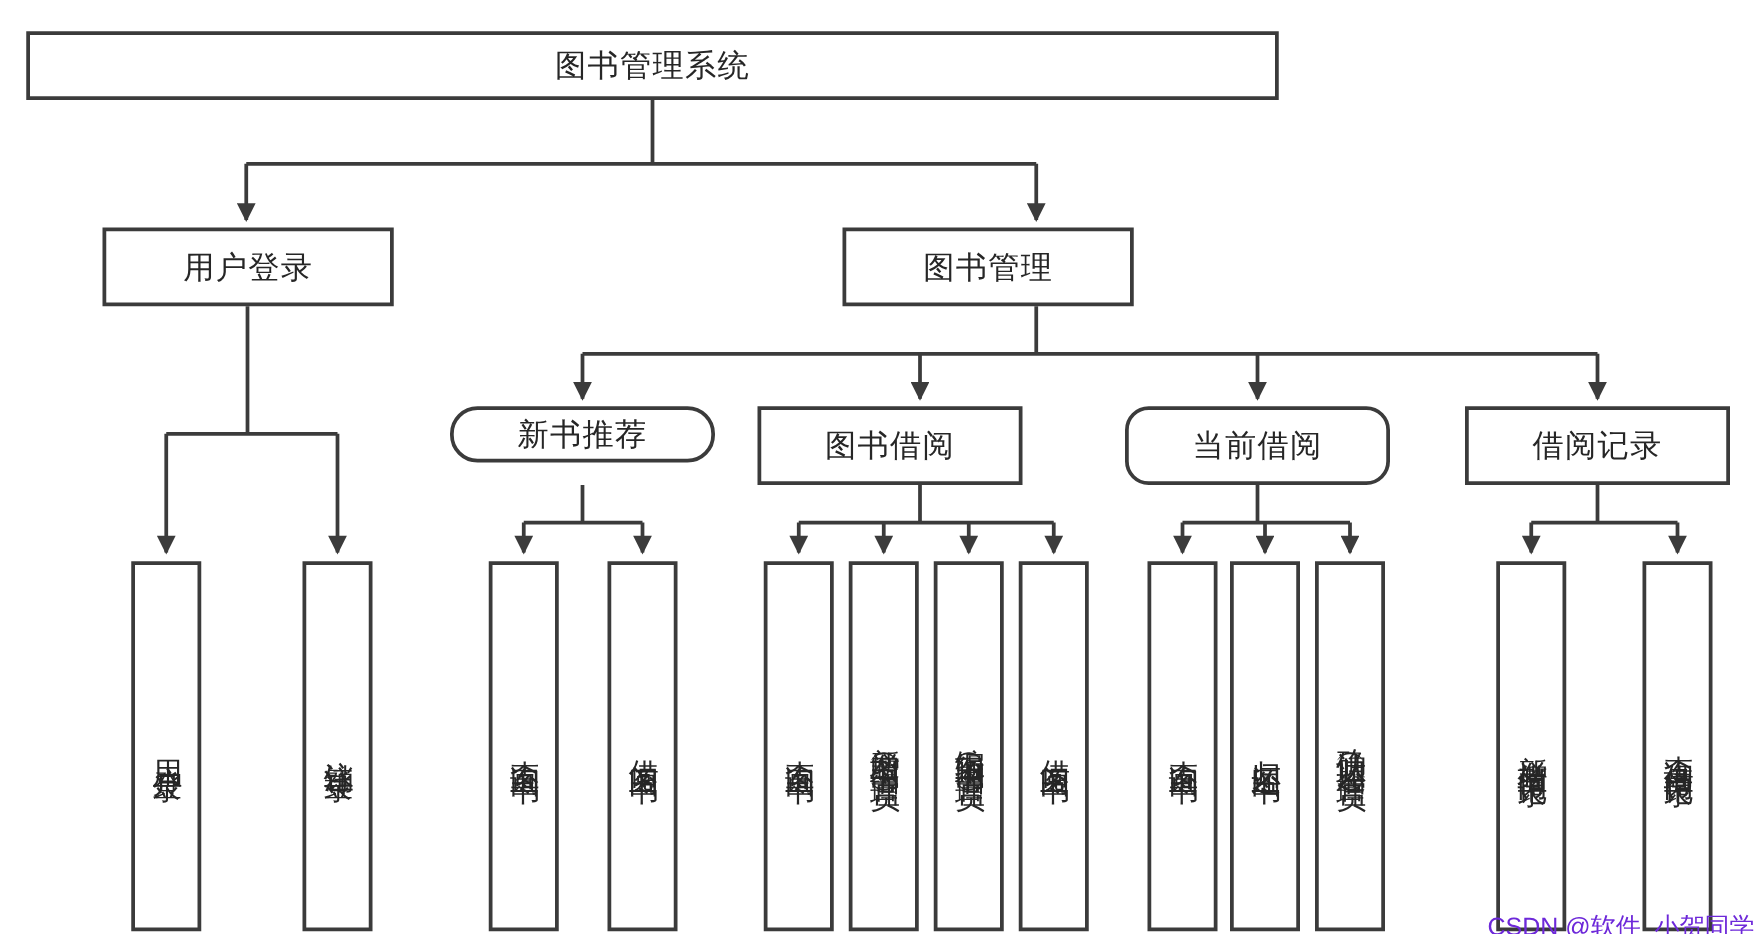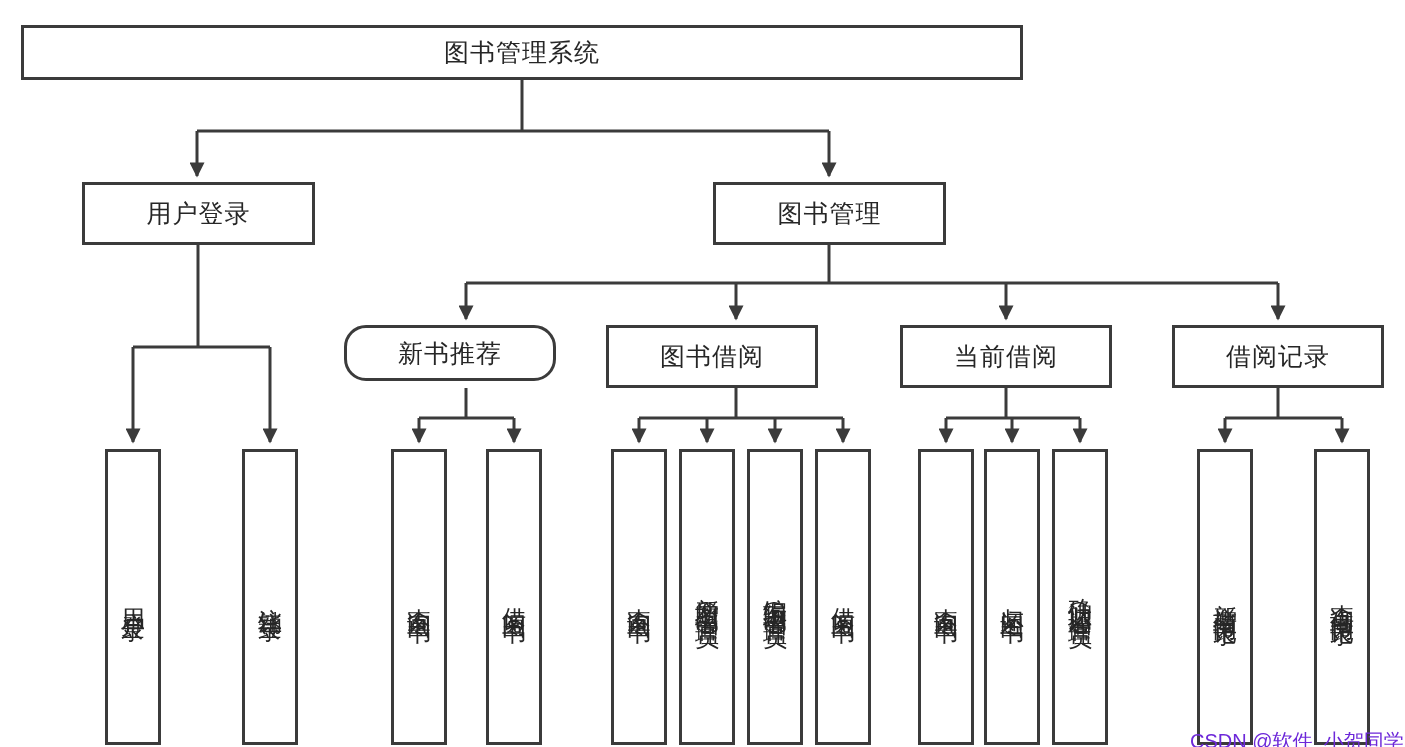--- a/index.html
+++ b/index.html
@@ -65,25 +65,25 @@
   }
 </style>
 </head>
 <body>
 
 <div class="canvas">
 
   <div class="node" style="left:21px; top:13px; width:1002px; height:55px;">图书管理系统</div>
 
   <div class="node" style="left:82px; top:170px; width:233px; height:63px;">用户登录</div>
-  <div class="node" style="left:713px; top:170px; width:233px; height:63px;">图书管理</div>
+  <div class="node" style="left:674px; top:170px; width:233px; height:63px;">图书管理</div>
 
-  <div class="node" style="left:344px; top:313px; width:212px; height:56px;border-radius:22px;">新书推荐</div>
+  <div class="node" style="left:360px; top:313px; width:212px; height:45px;border-radius:22px;">新书推荐</div>
   <div class="node" style="left:606px; top:313px; width:212px; height:63px;">图书借阅</div>
-  <div class="node" style="left:900px; top:313px; width:212px; height:63px;">当前借阅</div>
+  <div class="node" style="left:900px; top:313px; width:212px; height:63px;border-radius:19px;">当前借阅</div>
   <div class="node" style="left:1172px; top:313px; width:212px; height:63px;">借阅记录</div>
 
   <div class="leaf" style="left:105px;">用户登录</div>
   <div class="leaf" style="left:242px;">注销登录</div>
 
   <div class="leaf" style="left:391px;">查询图书</div>
   <div class="leaf" style="left:486px;">借阅图书</div>
 
   <div class="leaf" style="left:611px;">查询图书</div>
   <div class="leaf" style="left:679px;">新增图书（管理员）</div>

